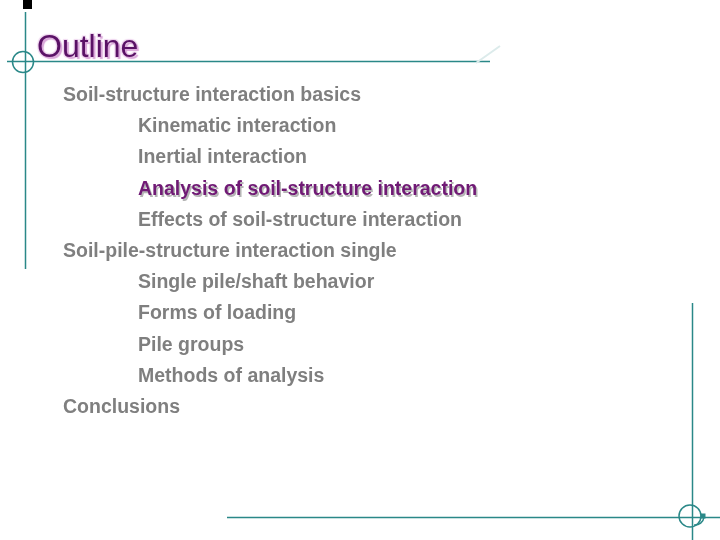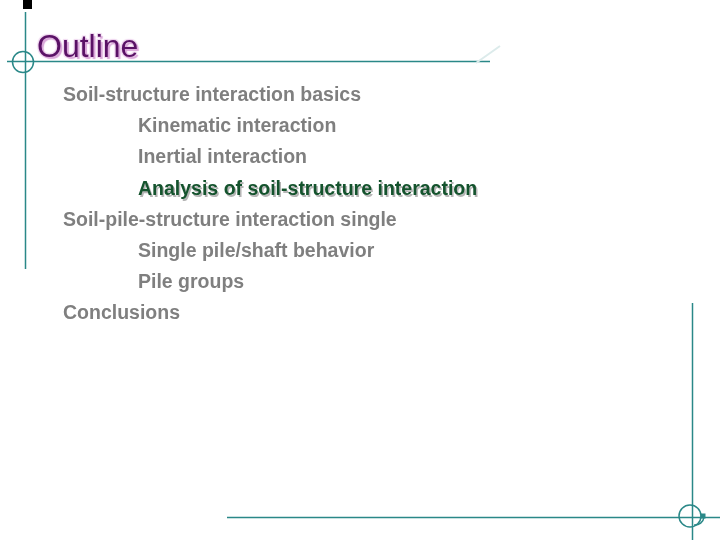--- a/index.html
+++ b/index.html
@@ -46,21 +46,21 @@
   .outline-item {
     line-height: 31.2px;
     font-size: 19.5px;
     font-weight: bold;
     color: var(--gray);
     white-space: pre;
   }
   .outline-item.lvl1 { padding-left: 63px; }
   .outline-item.lvl2 { padding-left: 98px; margin-left: 40px; }
   .outline-item.active {
-    color: #14532d;
+    color: #701a75;
     text-shadow: 1.5px 1.5px 0 #b5b5b5;
   }
 </style>
 </head>
 <body>
 
 <div class="slide" style="--accent: #2a8888; --title-color: #5a1266; --gray: #7f7f7f;">
 
   <svg class="deco" width="720" height="540" viewBox="0 0 720 540" aria-hidden="true">
     <rect x="23" y="0" width="9" height="9" fill="#000000"></rect>
@@ -75,19 +75,22 @@
     <rect x="700.5" y="513.5" width="5" height="5" fill="#2a8888"></rect>
   </svg>
 
   <h1 class="slide-title">Outline</h1>
 
   <div class="outline-list">
       <div class="outline-item lvl1">Soil-structure interaction basics</div>
       <div class="outline-item lvl2">Kinematic interaction</div>
       <div class="outline-item lvl2">Inertial interaction</div>
       <div class="outline-item lvl2 active">Analysis of soil-structure interaction</div>
+      <div class="outline-item lvl2">Effects of soil-structure interaction</div>
       <div class="outline-item lvl1">Soil-pile-structure interaction single</div>
       <div class="outline-item lvl2">Single pile/shaft behavior</div>
+      <div class="outline-item lvl2">Forms of loading</div>
       <div class="outline-item lvl2">Pile groups</div>
+      <div class="outline-item lvl2">Methods of analysis</div>
       <div class="outline-item lvl1">Conclusions</div>
     </div>
 
 </div>
 
 </body></html>

